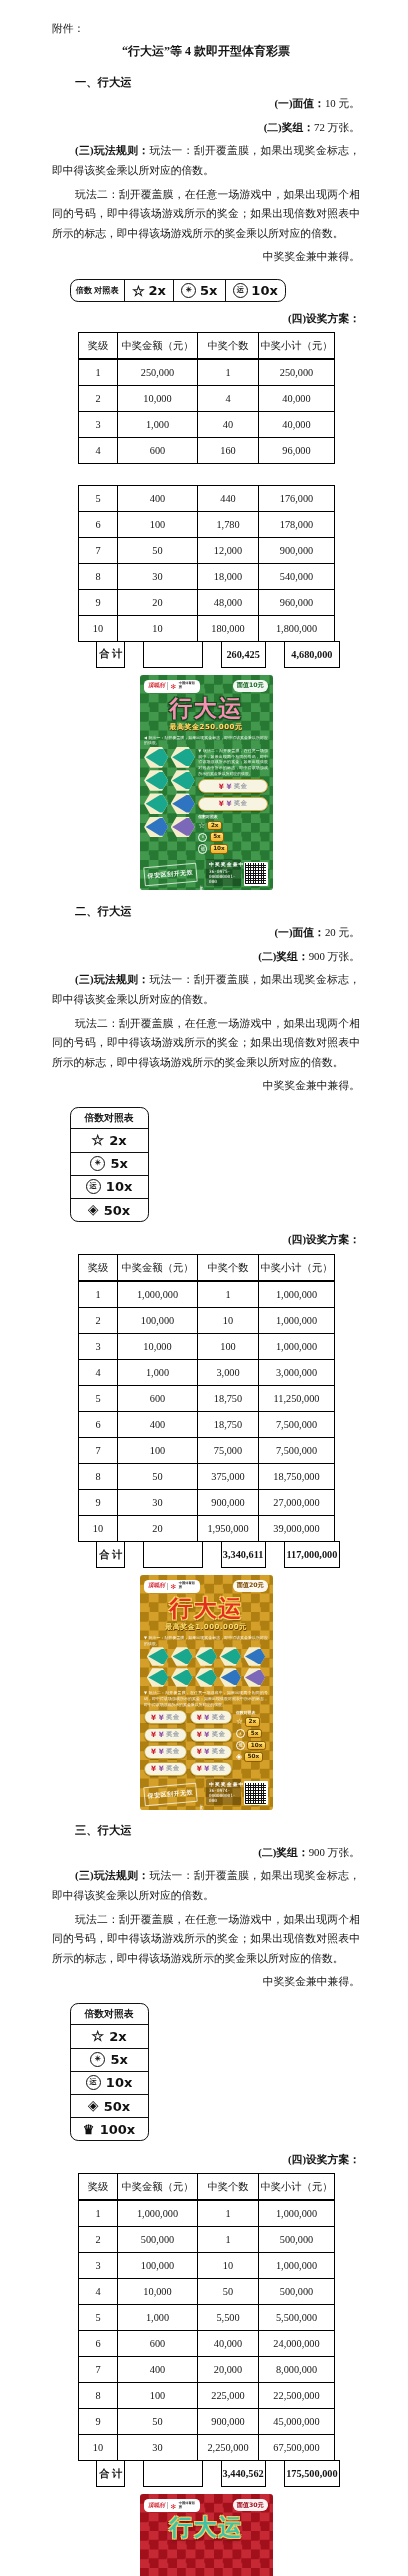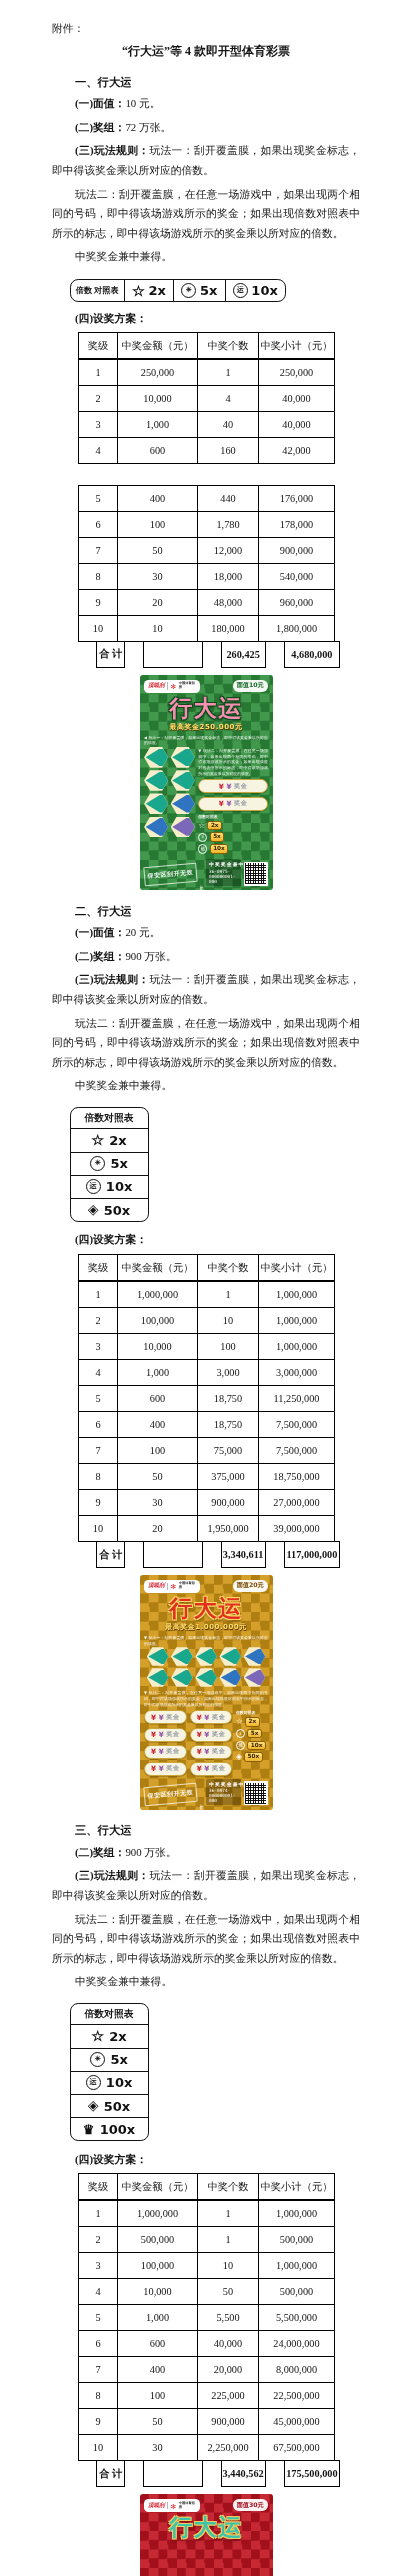--- a/index.html
+++ b/index.html
@@ -6,21 +6,21 @@
   .page{
     width:409px; min-height:3372px; margin:0 auto; box-sizing:border-box;
     padding:21.6px 49px 31px 52px; background:#ffffff;
     font-family:"Liberation Serif","DejaVu Serif",serif; color:#141414;
   }
   
   .attachment{font-size:10.8px;font-weight:normal;margin:0 0 5.2px 0;}
   .doc-title{margin:3.1px 0 13.4px 0;}
   .doc-title span{display:block;text-align:center;font-size:12px;font-weight:bold;line-height:20.6px;}
   .sec-heading{font-size:11.3px;font-weight:bold;margin:13.4px 0 4.1px 0;padding-left:23px;}
-  .para{font-size:10.8px;line-height:19.6px;margin:0 0 4.1px 0;}
+  .para{font-size:10.8px;line-height:19.6px;margin:0 0 4.1px 0;text-align:right;}
   .indent2{text-indent:23px;}
   .j{text-align:justify;}
   .bold{font-weight:bold;}
   .para b{font-weight:bold;}
   
   .legend{border:1.5px solid #111;border-radius:8.2px;overflow:hidden;background:#fff;}
   .legend[data-layout="horizontal"]{display:inline-flex;align-items:stretch;margin:8.2px 0 6.2px 17.5px;}
   .legend[data-layout="horizontal"] .lg-title{display:flex;flex-direction:column;justify-content:center;
       padding:2.6px 5.2px;border-right:1.5px solid #111;font-weight:bold;font-size:8.2px;line-height:1.2;text-align:center;}
   .legend[data-layout="horizontal"] .lg-entries{display:flex;}
@@ -214,21 +214,21 @@
                     <div class="pcell">2</div><div class="pcell">10,000</div><div class="pcell">4</div><div class="pcell">40,000</div></div>
                   </div>
               <div class="prow">
                     <div class="pcells">
                       
                     <div class="pcell">3</div><div class="pcell">1,000</div><div class="pcell">40</div><div class="pcell">40,000</div></div>
                   </div>
               <div class="prow">
                     <div class="pcells">
                       
-                    <div class="pcell">4</div><div class="pcell">600</div><div class="pcell">160</div><div class="pcell">42,000</div></div>
+                    <div class="pcell">4</div><div class="pcell">600</div><div class="pcell">160</div><div class="pcell">96,000</div></div>
                   </div>
             </div>
             </div>
           <div class="ptable">
 
               <div class="prows">
 
               <div class="prow">
                     <div class="pcells">
                       

